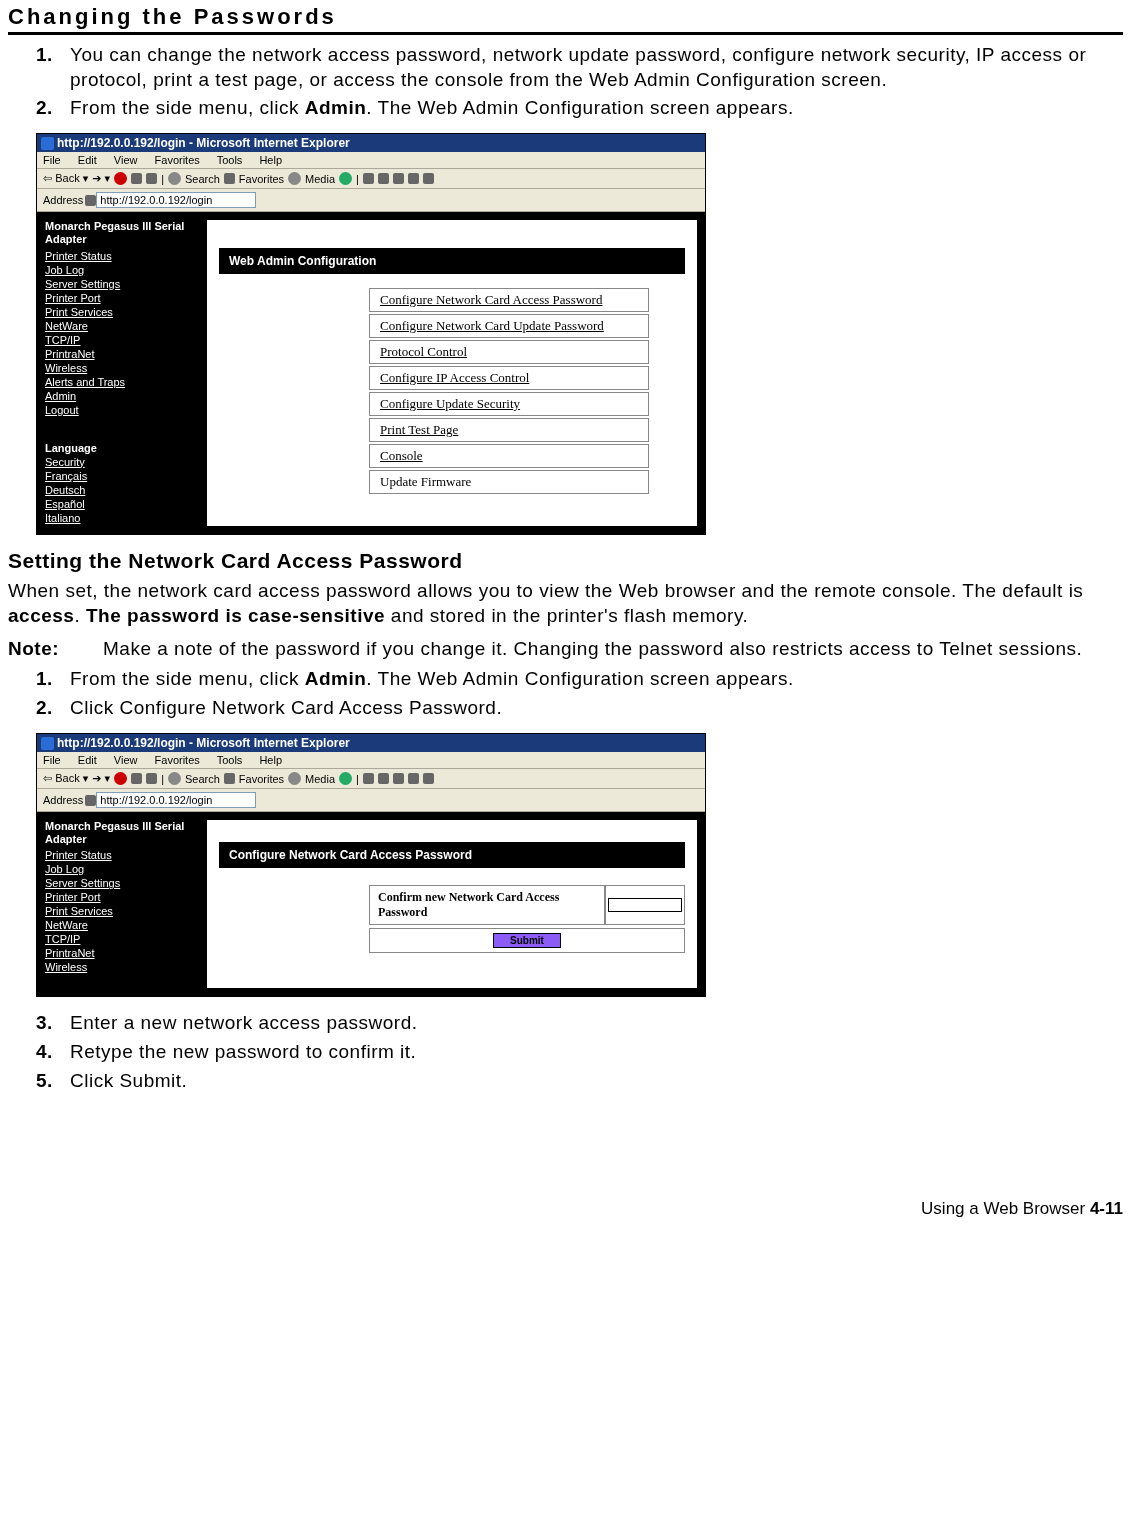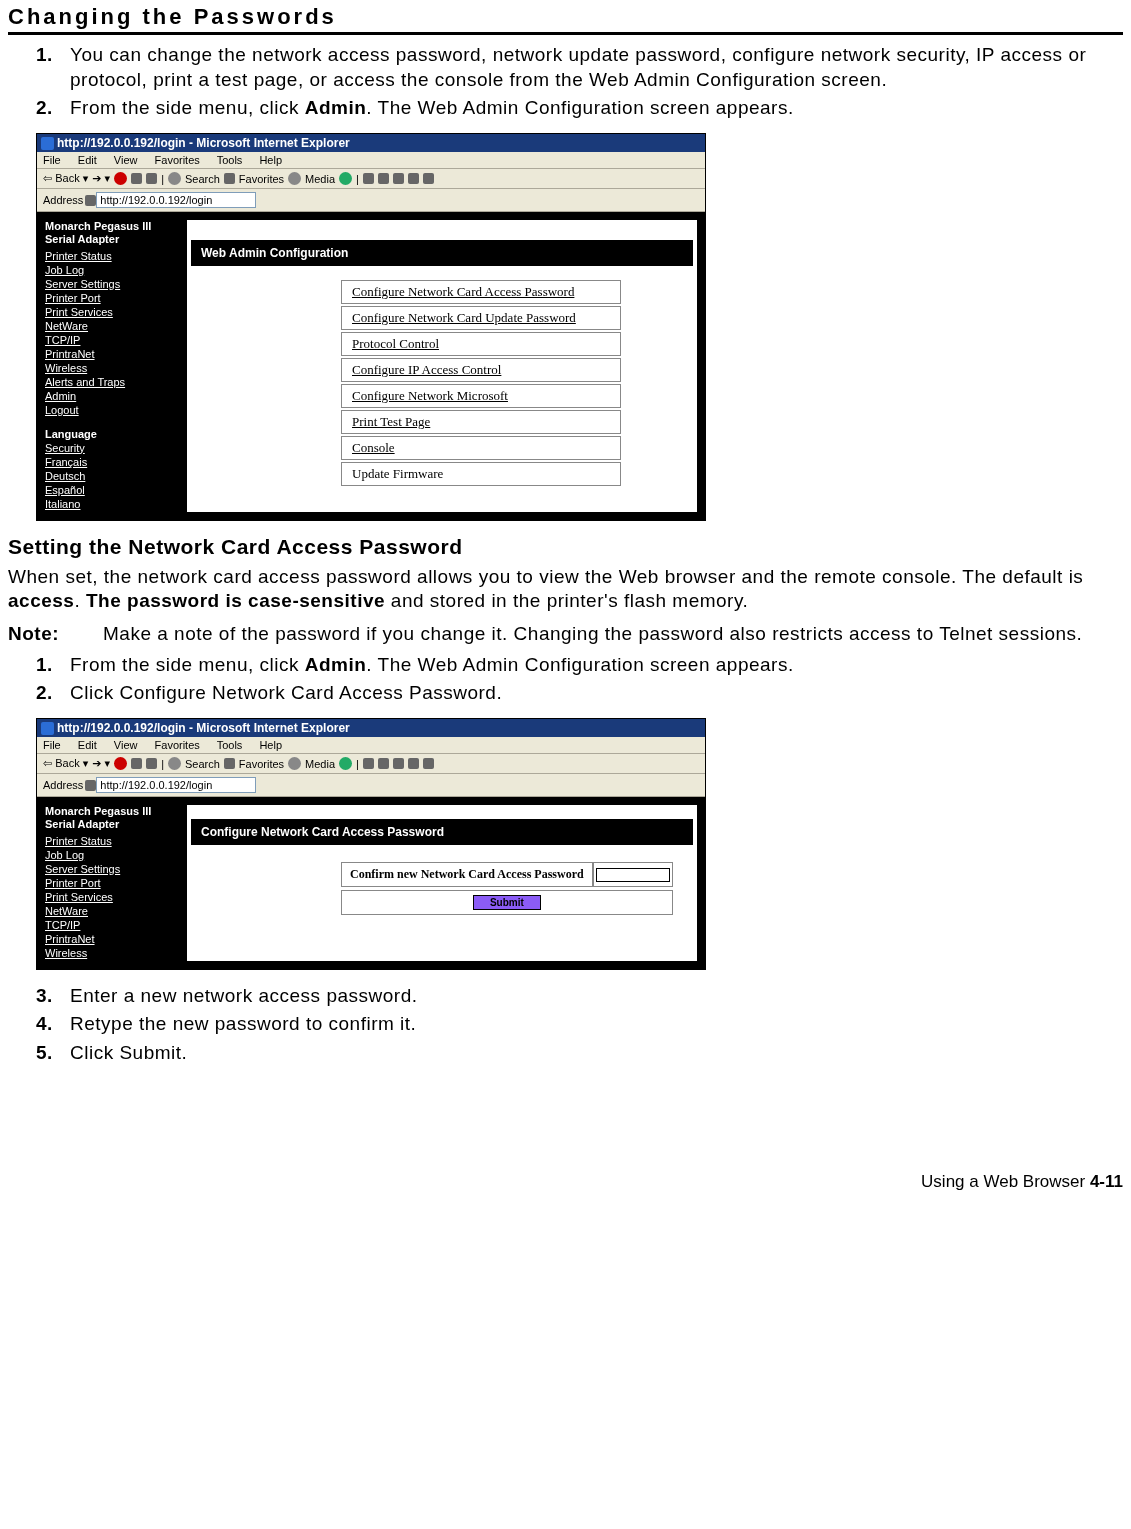--- a/index.html
+++ b/index.html
@@ -25,25 +25,25 @@
   .ie-menu span { margin-right: 14px; }
   .ie-tool { background: #ece9d8; padding: 3px 6px; border-bottom: 1px solid #aca899; font-size: 11px; display: flex; align-items: center; gap: 4px; }
   .tico { display: inline-block; width: 13px; height: 13px; border-radius: 7px; background: #888; vertical-align: middle; }
   .tico.red { background: #c00; }
   .tico.grn { background: #2a6; }
   .tico.sq { border-radius: 2px; background: #666; width: 11px; height: 11px; }
   .ie-addr { background: #ece9d8; padding: 3px 6px; border-bottom: 1px solid #aca899; font-size: 11px; display: flex; align-items: center; }
   .ie-addr .lbl { margin-right: 2px; }
   .ie-addr .url { background: #fff; border: 1px solid #7f9db9; padding: 1px 3px; flex: 0 0 auto; width: 160px; font-family: "Tahoma", sans-serif; }
   .ie-body { display: flex; background: #000; min-height: 200px; }
-  .ie-side { width: 150px; background: #000; color: #fff; padding: 8px 8px; font-size: 11px; }
+  .ie-side { width: 170px; background: #000; color: #fff; padding: 8px 8px; font-size: 11px; }
   .ie-side-title { font-weight: bold; color: #fff; margin-bottom: 4px; line-height: 1.15; }
   .ie-side-link { color: #fff; text-decoration: underline; display: block; margin: 2px 0; font-size: 11px; }
-  .ie-side-group { font-weight: bold; margin-top: 12px; margin-bottom: 2px; }
-  .ie-main { flex: 1; background: #fff; margin: 8px 8px 8px 0; padding: 4px; }
+  .ie-side-group { font-weight: bold; margin-top: 26px; margin-bottom: 2px; }
+  .ie-main { flex: 1; background: #fff; margin: 8px 8px 8px 0; padding: 12px; }
   .ie-main-h { background: #000; color: #fff; padding: 6px 10px; font-size: 12px; font-weight: bold; margin: 16px 0 14px 0; }
   .opt-list { margin: 12px 0 20px 150px; }
   .opt-item { border: 1px solid #888; padding: 3px 10px; margin: 2px 0; width: 280px; font-family: "Times New Roman", serif; font-size: 13px; text-decoration: underline; background: #fff; }
   .opt-item.nound { text-decoration: none; }
   .pw-table { margin: 12px auto 20px 150px; border-collapse: separate; border-spacing: 0 3px; font-family: "Times New Roman", serif; font-size: 12px; }
   .pw-table td { border: 1px solid #888; padding: 4px 8px; background: #fff; font-weight: bold; }
   .pw-table td.inp { width: 80px; padding: 2px; }
   .pw-table td.inp div { border: 1px solid #000; height: 14px; background: #fff; }
   .submit-row { text-align: center; margin-top: 6px; }
   .submit-btn { display: inline-block; background: #8b5cf6; border: 1px solid #000; padding: 1px 16px; font-family: "Tahoma", sans-serif; font-size: 10px; }
@@ -128,21 +128,21 @@
       <a class="ie-side-link">Español</a>
       <a class="ie-side-link">Italiano</a>
     </div>
     <div class="ie-main">
       <div class="ie-main-h">Web Admin Configuration</div>
       <div class="opt-list">
         <div class="opt-item">Configure Network Card Access Password</div>
         <div class="opt-item">Configure Network Card Update Password</div>
         <div class="opt-item">Protocol Control</div>
         <div class="opt-item">Configure IP Access Control</div>
-        <div class="opt-item">Configure Network Microsoft</div>
+        <div class="opt-item">Configure Update Security</div>
         <div class="opt-item">Print Test Page</div>
         <div class="opt-item">Console</div>
         <div class="opt-item nound">Update Firmware</div>
       </div>
     </div>
   </div>
 </div>
 
 <h2 class="subheading">Setting the Network Card Access Password</h2>
 <p class="para">

